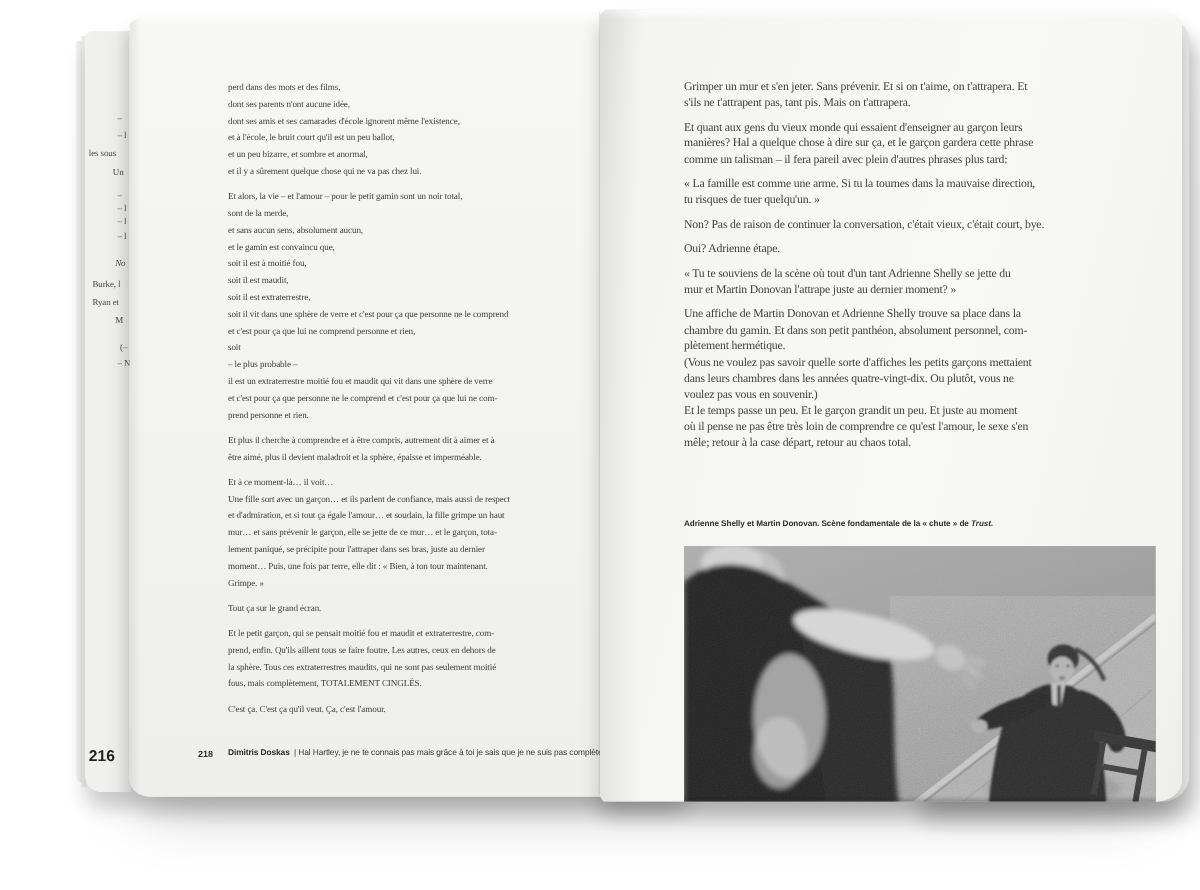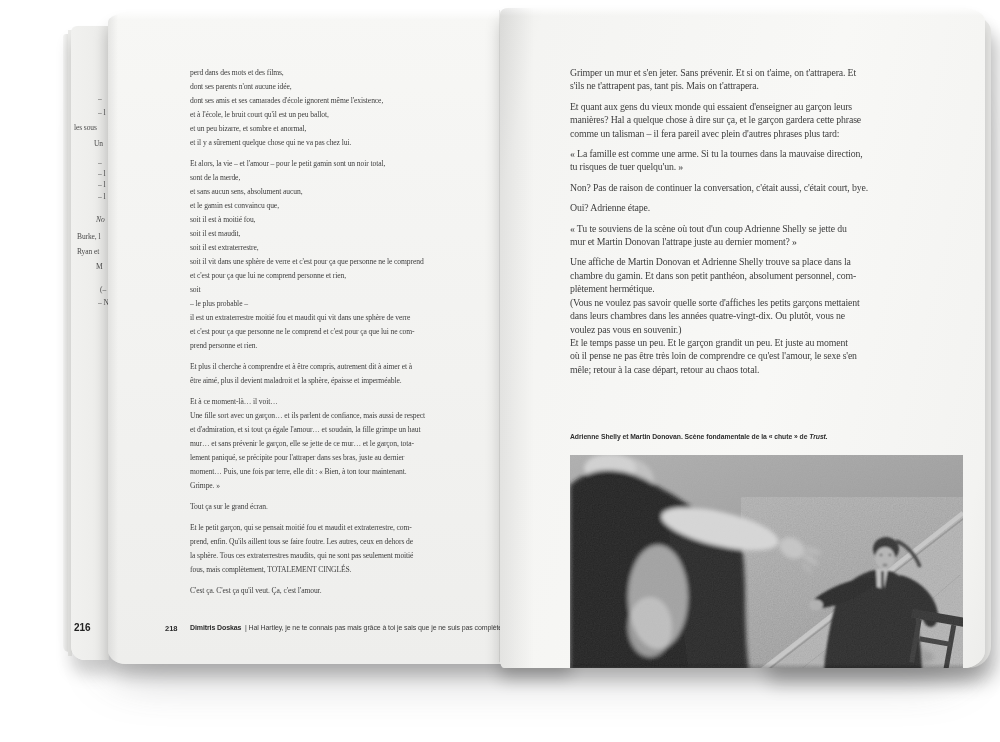--- a/index.html
+++ b/index.html
@@ -31,21 +31,21 @@
   }
   .frag{position:absolute;font-size:7.5px;color:#4a4a4a;white-space:pre;letter-spacing:-.1px;}
   .frag.it{font-style:italic;}
   .fg0{left:27px;top:68px}.fg1{left:27px;top:82px}.fg2{left:3px;top:97px}
   .fg3{left:23px;top:113px}.fg4{left:27px;top:132px}.fg5{left:27px;top:143px}
   .fg6{left:27px;top:154px}.fg7{left:27px;top:166px}.fg8{left:25px;top:189px}
   .fg9{left:6px;top:206px}.fg10{left:6px;top:221px}.fg11{left:25px;top:236px}
   .fg12{left:29px;top:259px}.fg13{left:27px;top:272px}
   .pageno-under{
     position:absolute;left:3px;top:596px;
-    font-family:"Liberation Sans", sans-serif;font-weight:bold;font-size:10px;color:#222;text-align:center;
+    font-family:"Liberation Sans", sans-serif;font-weight:bold;font-size:13px;color:#222;text-align:center;
   }
 
   
   .underpage-right{
     position:absolute;left:760px;top:18px;width:231px;height:650px;
     background:#ebebe9;border-radius:0 14px 22px 8px;
     box-shadow:8px 16px 18px rgba(0,0,0,.20);
   }
 
   
@@ -190,23 +190,23 @@
     <div class="top-sheen"></div>
     <div class="gutter-shade"></div>
     <div class="bodytext">
       <p>Grimper un mur et s'en jeter. Sans prévenir. Et si on t'aime, on t'attrapera. Et
 s'ils ne t'attrapent pas, tant pis. Mais on t'attrapera.</p>
       <p>Et quant aux gens du vieux monde qui essaient d'enseigner au garçon leurs
 manières? Hal a quelque chose à dire sur ça, et le garçon gardera cette phrase
 comme un talisman – il fera pareil avec plein d'autres phrases plus tard:</p>
       <p>« La famille est comme une arme. Si tu la tournes dans la mauvaise direction,
 tu risques de tuer quelqu'un. »</p>
-      <p>Non? Pas de raison de continuer la conversation, c'était aussi, c'était court, bye.</p>
+      <p>Non? Pas de raison de continuer la conversation, c'était vieux, c'était court, bye.</p>
       <p>Oui? Adrienne étape.</p>
-      <p>« Tu te souviens de la scène où tout d'un coup Adrienne Shelly se jette du
+      <p>« Tu te souviens de la scène où tout d'un tant Adrienne Shelly se jette du
 mur et Martin Donovan l'attrape juste au dernier moment? »</p>
       <p>Une affiche de Martin Donovan et Adrienne Shelly trouve sa place dans la
 chambre du gamin. Et dans son petit panthéon, absolument personnel, com-
 plètement hermétique.
 (Vous ne voulez pas savoir quelle sorte d'affiches les petits garçons mettaient
 dans leurs chambres dans les années quatre-vingt-dix. Ou plutôt, vous ne
 voulez pas vous en souvenir.)
 Et le temps passe un peu. Et le garçon grandit un peu. Et juste au moment
 où il pense ne pas être très loin de comprendre ce qu'est l'amour, le sexe s'en
 mêle; retour à la case départ, retour au chaos total.</p>

